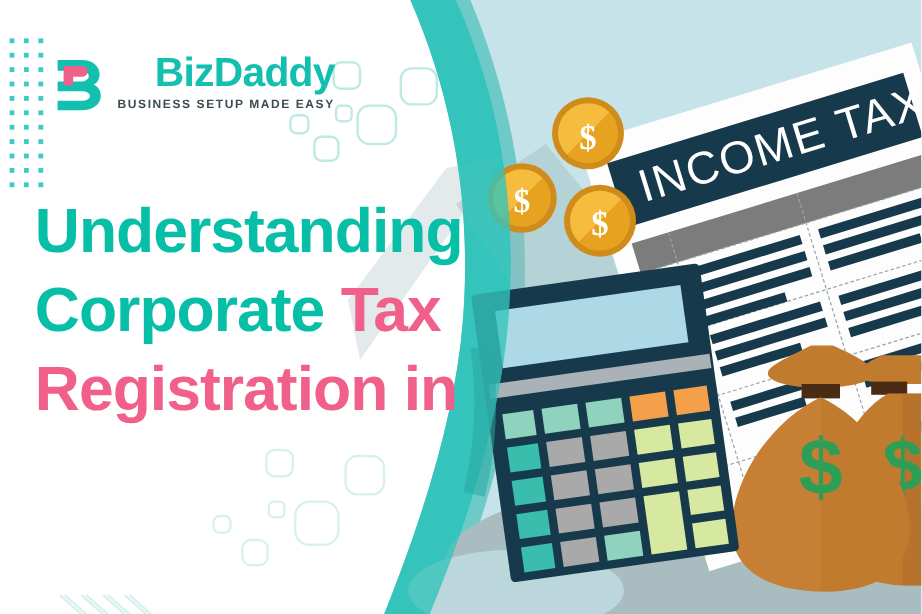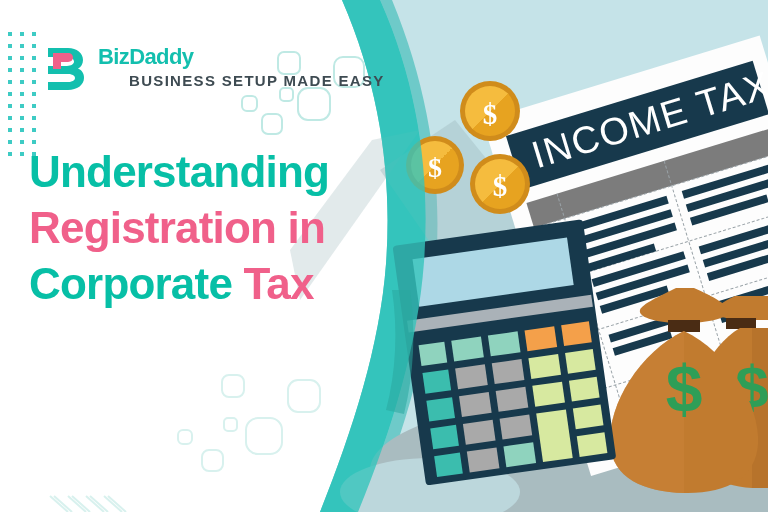--- a/index.html
+++ b/index.html
@@ -8,27 +8,27 @@
     font-family:"Liberation Sans", sans-serif;
     background:#ffffff;
   }
   #stage{position:relative;width:768px;height:512px;overflow:hidden;background:#ffffff;}
   #bgsvg{position:absolute;left:0;top:0;width:768px;height:512px;}
 
   
   .logo-wrap{position:absolute;left:44px;top:44px;display:flex;align-items:center;gap:10px;}
   .logo-mark{width:44px;height:46px;flex:none;}
   .logo-text{display:flex;flex-direction:column;line-height:1;}
-  .logo-name{font-size:22px;font-weight:bold;color:#13BFAE;letter-spacing:-0.6px;}
-  .logo-tag{font-size:15px;font-weight:bold;color:#3E4B52;letter-spacing:1.32px;margin-top:5px;margin-left:31px;}
+  .logo-name{font-size:34px;font-weight:bold;color:#13BFAE;letter-spacing:-0.6px;text-align:right;}
+  .logo-tag{font-size:10px;font-weight:bold;color:#3E4B52;letter-spacing:1.32px;margin-top:5px;}
 
   
   .headline{
-    position:absolute;left:29px;top:144px;width:345px;
-    font-size:44px;font-weight:bold;line-height:1.27;letter-spacing:-0.8px;
+    position:absolute;left:29px;top:160px;width:345px;
+    font-size:52px;font-weight:bold;line-height:1.27;letter-spacing:-0.8px;
   }
   .hl-line{display:block;white-space:nowrap;}
   .t-teal{color:#07BFA6;}
   .t-pink{color:#F0608A;}
 </style>
 </head>
 <body>
 
 <div id="stage">
 
@@ -278,17 +278,17 @@
       <path d="M9,9 L24,9 C27,9 29,11 29,13.6 C29,16.2 27,18 24,18 L17,18 L17,25 L9,25 Z" fill="#F0608A"></path>
     </svg>
     <div class="logo-text">
       <div class="logo-name">BizDaddy</div>
       <div class="logo-tag">BUSINESS SETUP MADE EASY</div>
     </div>
   </div>
 
   <div class="headline">
     <span class="hl-line t-teal">Understanding</span>
+    <span class="hl-line"><span class="t-teal">Corporate </span><span class="t-pink">Tax</span></span>
     <span class="hl-line t-pink">Registration in</span>
-    <span class="hl-line"><span class="t-teal">Corporate </span><span class="t-pink">Tax</span></span>
   </div>
 
 </div>
 
 </body></html>

